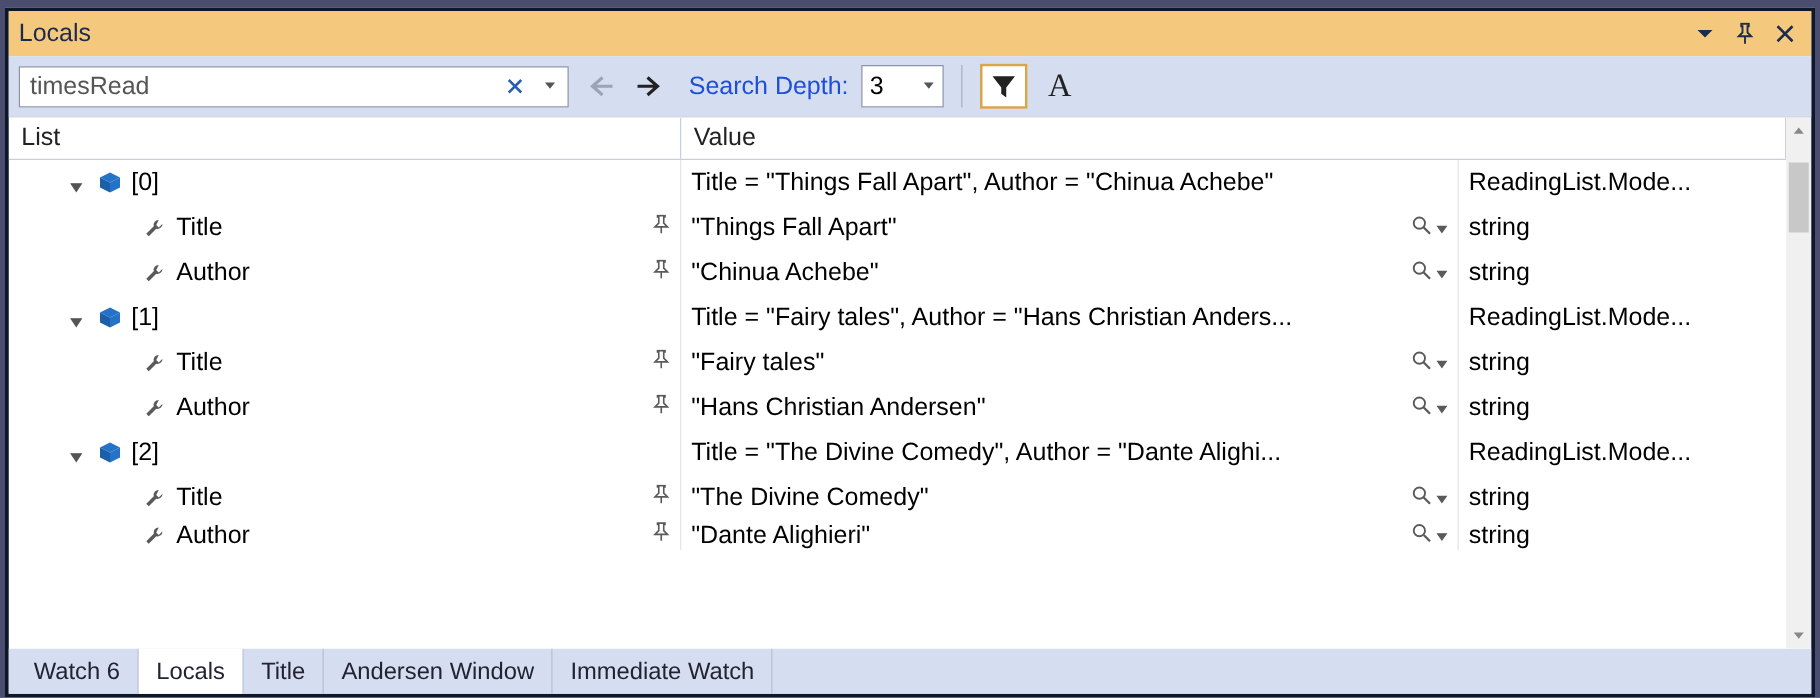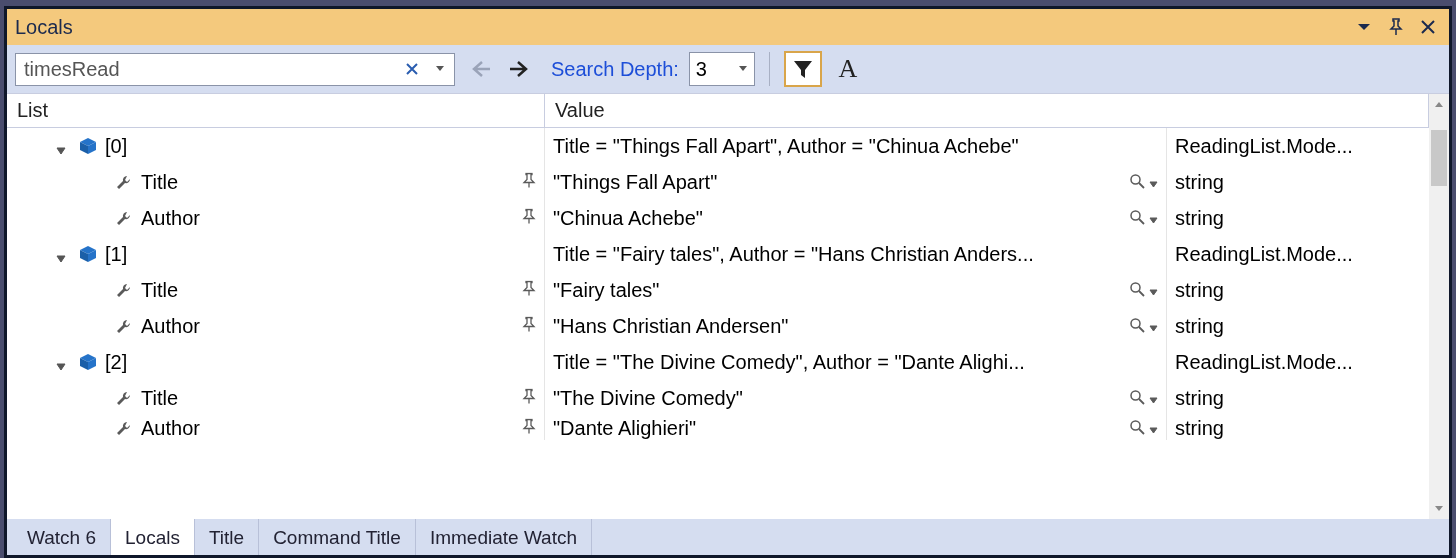--- a/index.html
+++ b/index.html
@@ -382,18 +382,18 @@
               <path d="M1 1 L5 6 L9 1 Z" fill="#888"></path>
             </svg>
           </div>
     </div>
   </div>
 
   <div class="tabs" id="tabs">
         <div class="tab">Watch 6</div>
         <div class="tab active">Locals</div>
         <div class="tab">Title</div>
-        <div class="tab">Command Title</div>
+        <div class="tab">Andersen Window</div>
         <div class="tab">Immediate Watch</div>
       </div>
 
 </div>
 </div>
 
 </body></html>

